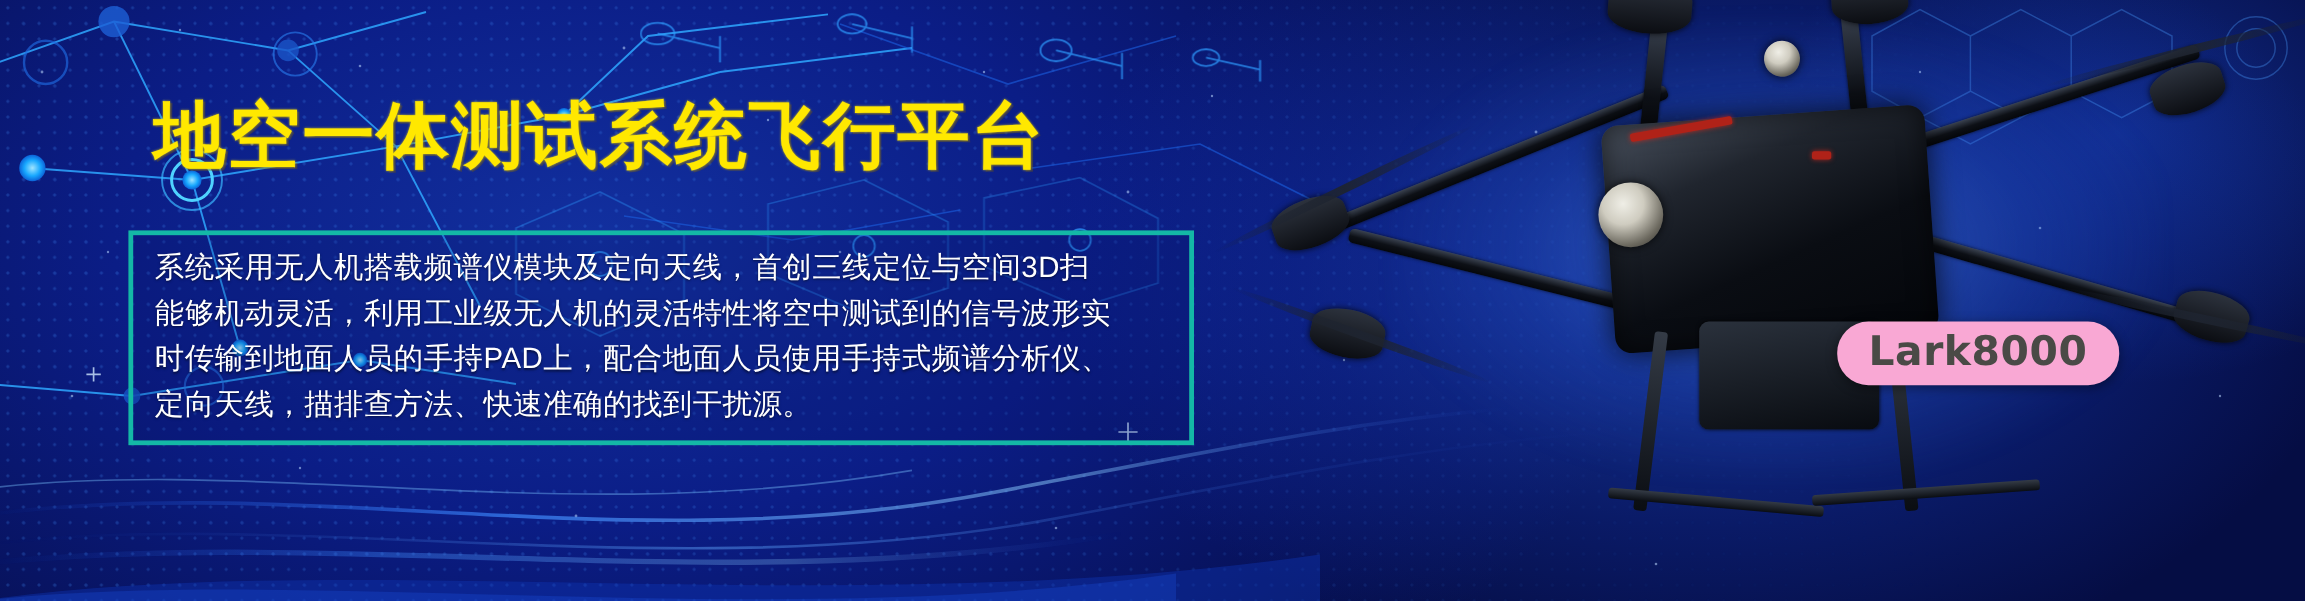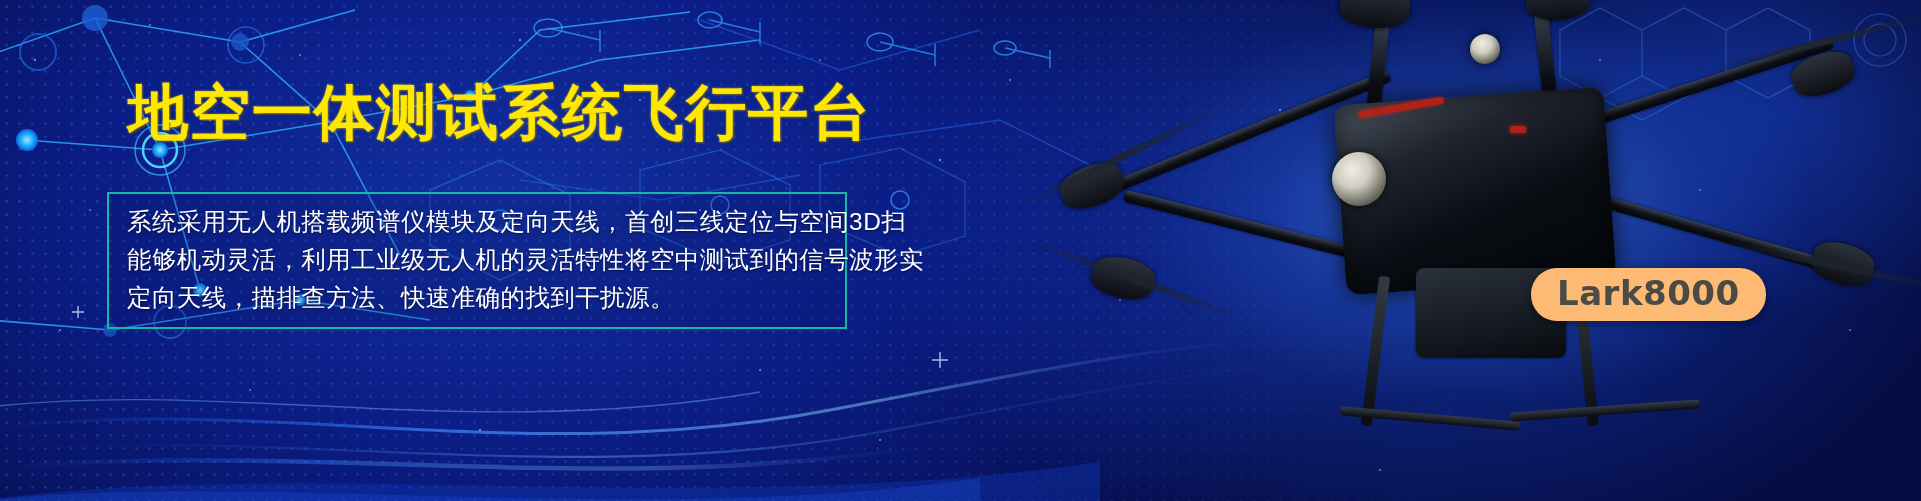--- a/index.html
+++ b/index.html
@@ -63,38 +63,38 @@
   .content{position:absolute;left:0;top:0;width:1000px;height:501px;}
   .headline{
     position:absolute;left:128px;top:82px;
     font-size:60px;line-height:62px;font-weight:bold;letter-spacing:2px;
     color:#ffe800;
     text-shadow:0 0 2px rgba(255,232,0,.9), 2px 2px 0 rgba(120,90,0,.35);
     white-space:nowrap;
     text-align:right;
   }
   .desc-box{
-    position:absolute;left:107px;top:192px;width:740px;
-    border:2px solid #14b8a6;
+    position:absolute;left:107px;top:192px;width:888px;
+    border:4px solid #14b8a6;
     box-sizing:border-box;
     padding:9px 16px 10px 18px;
     background:rgba(6,18,92,.18);
   }
   .desc-line{
     color:#ffffff;
     font-size:24.5px;
     line-height:38px;
     letter-spacing:.4px;
     white-space:nowrap;
     text-shadow:0 1px 2px rgba(0,0,0,.55);
   }
   
   .badge{
     position:absolute;left:1531px;top:268px;
-    background:#fdba74;
+    background:#f9a8d4;
     color:#4a4a46;
     border-radius:26px;
     padding:5px 26px 8px;
     font-size:34px;
     font-weight:bold;
     letter-spacing:.5px;
     box-shadow:0 2px 10px rgba(0,0,0,.45);
     font-family:"DejaVu Sans","Liberation Sans",sans-serif;
   }
 </style>
@@ -268,19 +268,20 @@
     <div class="leg" style="left:300px; top:438px; width:180px; height:9px; transform:rotate(5deg);"></div>
     <div class="leg" style="left:470px; top:430px; width:190px; height:9px; transform:rotate(-4deg);"></div>
   </div>
 
   <div class="content">
     <div class="headline">地空一体测试系统飞行平台</div>
 
     <div class="desc-box">
       <div class="desc-line">系统采用无人机搭载频谱仪模块及定向天线，首创三线定位与空间3D扫</div>
       <div class="desc-line">能够机动灵活，利用工业级无人机的灵活特性将空中测试到的信号波形实</div>
+      <div class="desc-line">时传输到地面人员的手持PAD上，配合地面人员使用手持式频谱分析仪、</div>
       <div class="desc-line">定向天线，描排查方法、快速准确的找到干扰源。</div>
     </div>
   </div>
 
   <div class="badge">Lark8000</div>
 
 </div>
 
 </body></html>

